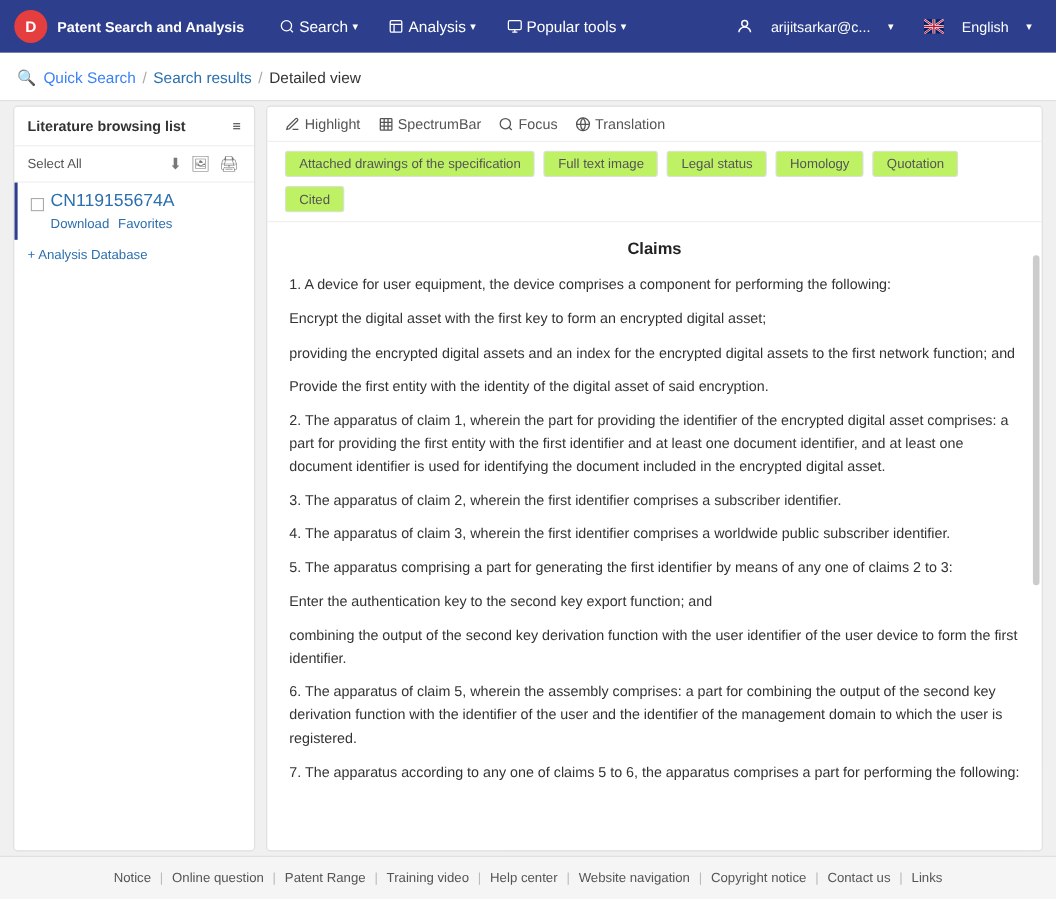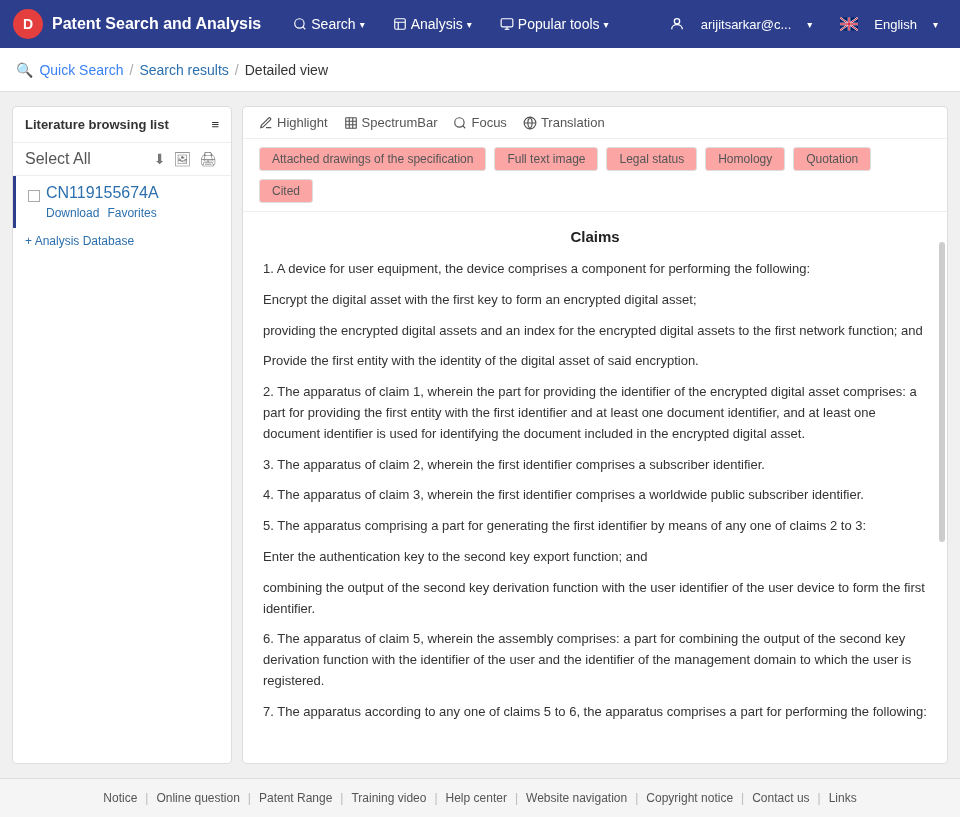--- a/index.html
+++ b/index.html
@@ -20,21 +20,21 @@
       display: flex;
       align-items: center;
       gap: 8px;
       margin-right: 20px;
     }
     .logo-icon {
       width: 32px;
       height: 32px;
     }
     .nav-title {
-      font-size: 16px;
+      font-size: 13px;
       font-weight: bold;
       color: #fff;
       white-space: nowrap;
     }
     .nav-items {
       display: flex;
       align-items: center;
       flex: 1;
       gap: 4px;
     }
@@ -84,21 +84,21 @@
       color: #555;
     }
     .breadcrumb .sep { color: #aaa; }
     .breadcrumb .current { color: #333; font-weight: 500; }
 
     
     .main-content {
       display: flex;
       flex: 1;
       gap: 0;
-      padding: 14px 12px;
+      padding: 4px 12px;
     }
 
     
     .sidebar {
       width: 220px;
       flex-shrink: 0;
       background: #fff;
       border: 1px solid #ddd;
       border-radius: 4px;
       margin-right: 10px;
@@ -115,21 +115,21 @@
       color: #333;
     }
     .sidebar-toolbar {
       display: flex;
       align-items: center;
       padding: 6px 12px;
       border-bottom: 1px solid #eee;
       gap: 8px;
     }
     .sidebar-select-all {
-      font-size: 16px;
+      font-size: 12px;
       color: #555;
       flex: 1;
     }
     .sidebar-icons {
       display: flex;
       gap: 4px;
     }
     .sidebar-icon-btn {
       cursor: pointer;
       color: #777;
@@ -229,21 +229,21 @@
       flex-wrap: wrap;
       border-bottom: 1px solid #eee;
     }
     .doc-subtab {
       padding: 4px 12px;
       font-size: 12px;
       color: #555;
       cursor: pointer;
       border: 1px solid #ddd;
       border-radius: 3px;
-      background: #fca5a5;
+      background: #bef264;
     }
 
     
     .doc-content {
       flex: 1;
       overflow-y: auto;
       padding: 16px 20px;
       position: relative;
     }
     .scrollbar-hint {

